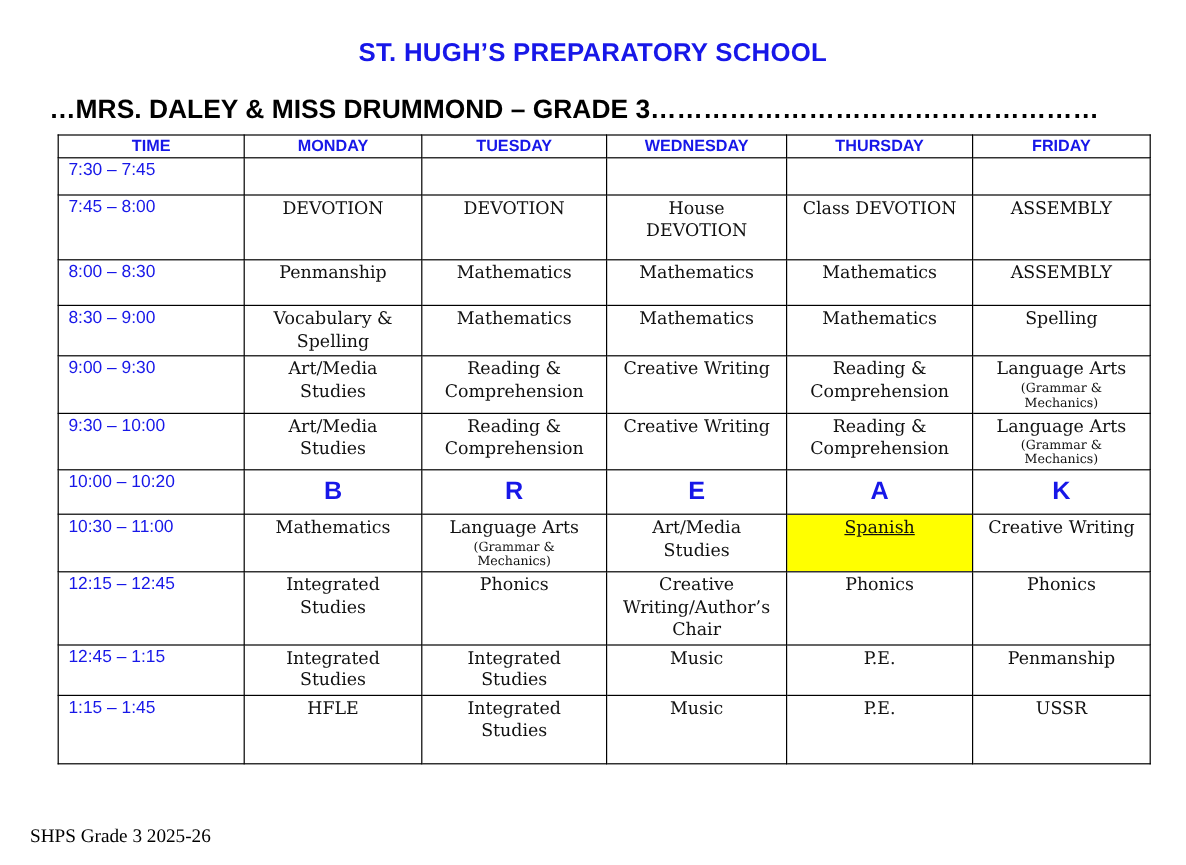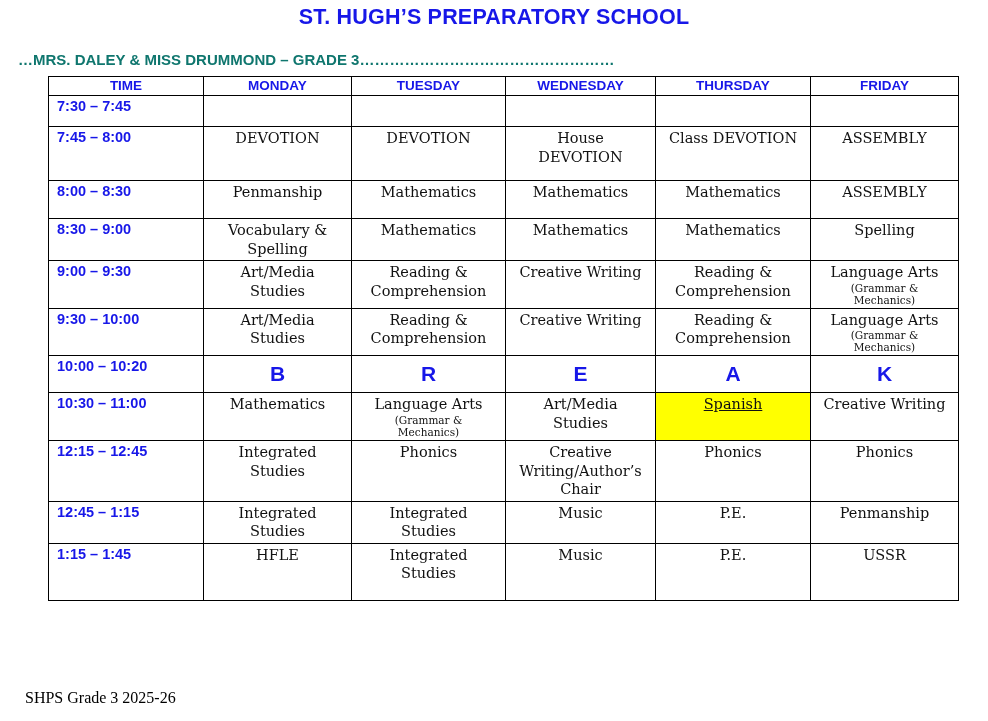--- a/index.html
+++ b/index.html
@@ -4,31 +4,31 @@
 <style>
   :root{
     --accent:#1717e8;
     --highlight:#ffff00;
   }
   *{box-sizing:border-box;margin:0;padding:0;}
   html,body{width:988px;height:721px;background:#ffffff;overflow:hidden;}
   body{font-family:"Liberation Sans",sans-serif;position:relative;}
 
   .doc-title{
-    margin-top:5px;
+    margin-top:32px;
     text-align:center;
     color:var(--accent);
     font-size:21.5px;
     font-weight:bold;
     letter-spacing:0.2px;
   }
   .doc-subtitle{
-    margin:21px 0 8px 18px;
-    color:#0f766e;
-    font-size:15px;
+    margin:21px 0 8px 41px;
+    color:#000000;
+    font-size:22px;
     font-weight:bold;
     white-space:nowrap;
     overflow:hidden;
     width:930px;
   }
 
   table.timetable{
     border-collapse:collapse;
     margin-left:48px;
     width:910px;
@@ -51,21 +51,21 @@
     font-size:13.5px;
     font-weight:bold;
     text-align:center;
     height:19px;
     padding:1px 4px;
     font-family:"Liberation Sans",sans-serif;
   }
   td.time-cell{
     color:var(--accent);
     font-family:"Liberation Sans",sans-serif;
-    font-weight:bold;
+    font-weight:normal;
     font-size:14.5px;
     text-align:left;
     padding:2px 2px 2px 8px;
     white-space:nowrap;
   }
   td.subject-cell{
     font-family:"DejaVu Serif",serif;
     font-size:14.5px;
     color:#111111;
     text-align:center;

